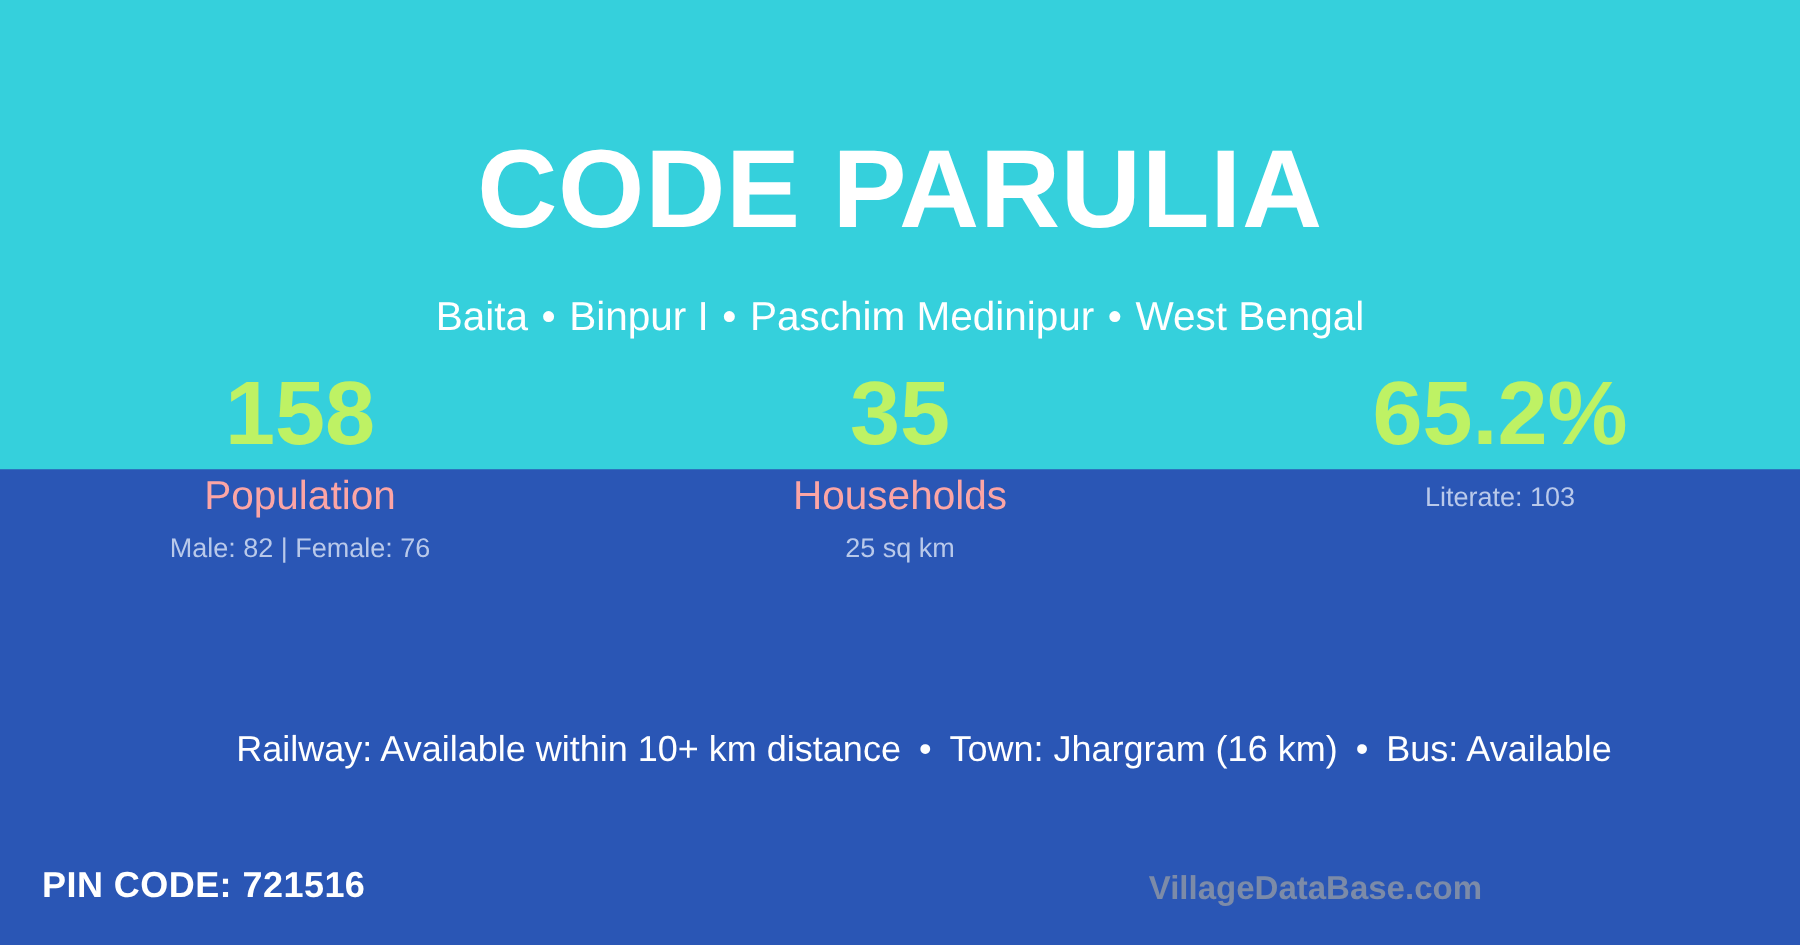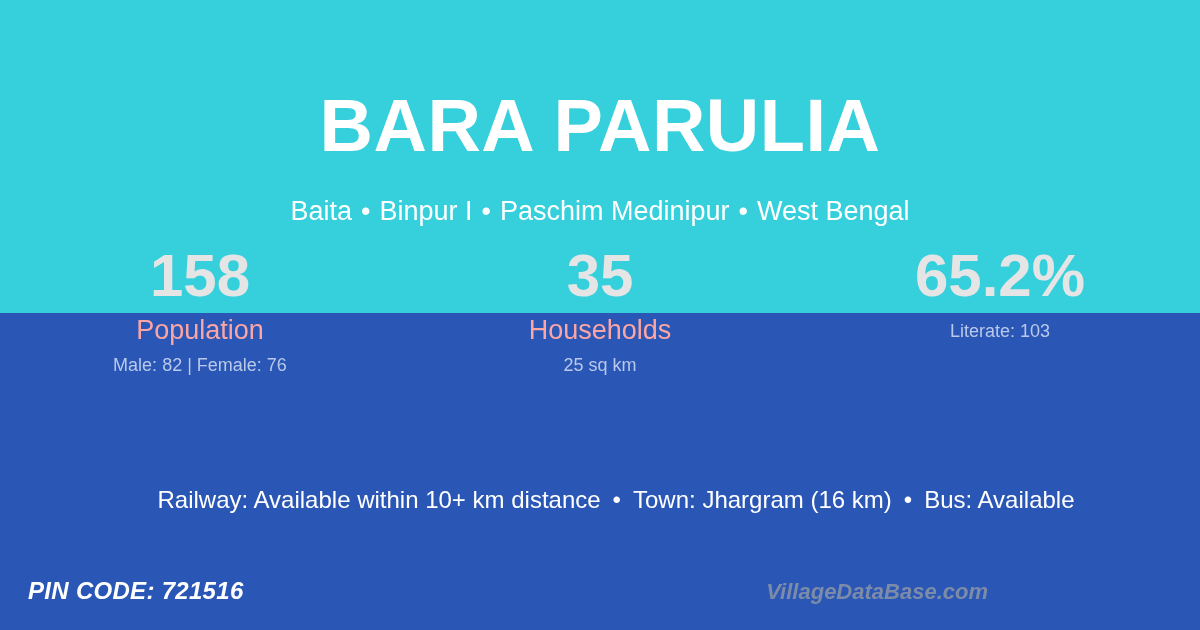--- a/index.html
+++ b/index.html
@@ -84,21 +84,21 @@
     z-index: 4;
   }
   .stat {
     flex: 1 1 0;
     text-align: center;
   }
   .stat-value {
     font-size: 60px;
     line-height: 72px;
     font-weight: bold;
-    color: #e5e5e5;
+    color: #bef264;
     white-space: nowrap;
   }
   .stat-label {
     font-size: 27px;
     line-height: 32px;
     font-weight: normal;
     color: #fca5a5;
     padding-top: 2px;
     white-space: nowrap;
   }
@@ -130,21 +130,20 @@
   }
 
   
   .footer {
     position: absolute;
     left: 0;
     top: 572px;
     width: 1016px;
     height: 58px;
     z-index: 3;
-    font-style: italic;
   }
   .pin-code {
     position: absolute;
     left: 28px;
     top: 4px;
     font-size: 24px;
     line-height: 30px;
     font-weight: bold;
     color: #ffffff;
     letter-spacing: 0.3px;
@@ -163,21 +162,21 @@
 </style>
 </head>
 <body>
 
 <div class="card">
 
   <div class="band-top"></div>
   <div class="band-bottom"></div>
 
   <div class="header">
-    <h1 class="village-title">BARA PARULIA</h1>
+    <h1 class="village-title">CODE PARULIA</h1>
     <div class="village-subtitle">
       <span>Baita</span><span class="sep-dot">•</span><span>Binpur I</span><span class="sep-dot">•</span><span>Paschim Medinipur</span><span class="sep-dot">•</span><span>West Bengal</span>
     </div>
   </div>
 
   <div class="stats">
 
     <div class="stat">
       <div class="stat-value">158</div>
       <div class="stat-label">Population</div>

